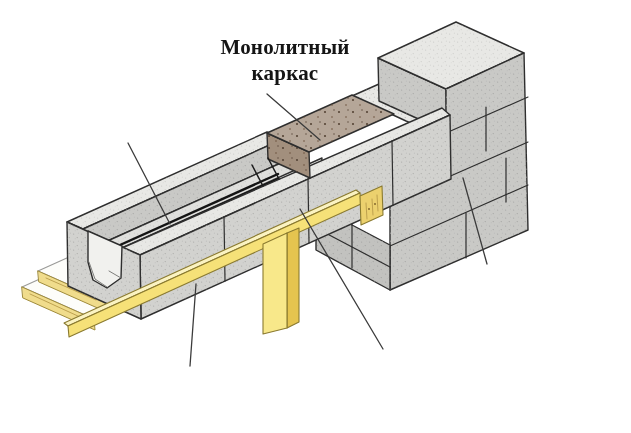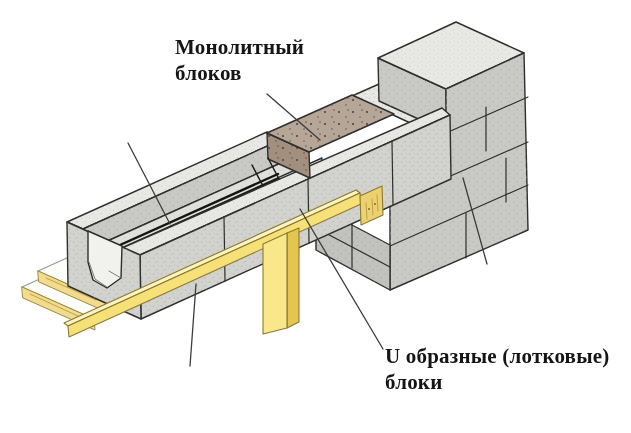--- a/index.html
+++ b/index.html
@@ -28,21 +28,21 @@
   .wood-line{stroke:#8a7a30;stroke-width:1.1;}
   .grain{stroke:#b89b4a;stroke-width:.9;fill:none;}
   .graind{fill:#7a5f28;stroke:none;}
   .joint{stroke:var(--outline);stroke-width:1.2;fill:none;}
   .thin{stroke:#6f6f6d;stroke-width:.9;fill:none;}
   .rebar{stroke:#141414;stroke-width:2.4;fill:none;}
   .stirrup{stroke:#1c1c1c;stroke-width:1.5;fill:none;}
   .spk{fill:url(#speck);stroke:none;} .spk5{fill:url(#speck);stroke:none;opacity:.55;}
   .spkb{fill:url(#speckbrown);stroke:none;}
   .leader{stroke:var(--leader);stroke-width:1.3;}
-  .lbl{position:absolute;color:var(--text);font-weight:bold;
+  .lbl{position:absolute;text-align:center;color:var(--text);font-weight:bold;
        font-size:21px;line-height:26px;letter-spacing:.2px;white-space:nowrap;}
 </style>
 </head>
 <body>
 
 <div id="stage">
 
 <svg width="631" height="433" viewBox="0 0 631 433">
   <defs>
     <pattern id="speck" width="8" height="8" patternUnits="userSpaceOnUse">
@@ -146,20 +146,16 @@
     <line class="leader" x1="267" y1="94" x2="320" y2="140"></line>
     <line class="leader" x1="128" y1="143" x2="170" y2="224"></line>
     <line class="leader" x1="463" y1="178" x2="487" y2="264"></line>
     <line class="leader" x1="300" y1="209" x2="383" y2="349"></line>
     <line class="leader" x1="196" y1="284" x2="190" y2="366"></line>
   </g>
 </svg>
 
 <div class="lbl" style="left:175px;top:34px;width:220px">
   <span>Монолитный</span><br>
-  <span>блоков</span>
-</div>
-<div class="lbl" style="left:385px;top:343px;width:246px">
-  <span>U образные (лотковые)</span><br>
-  <span>блоки</span>
+  <span>каркас</span>
 </div>
 
 </div>
 
 </body></html>

